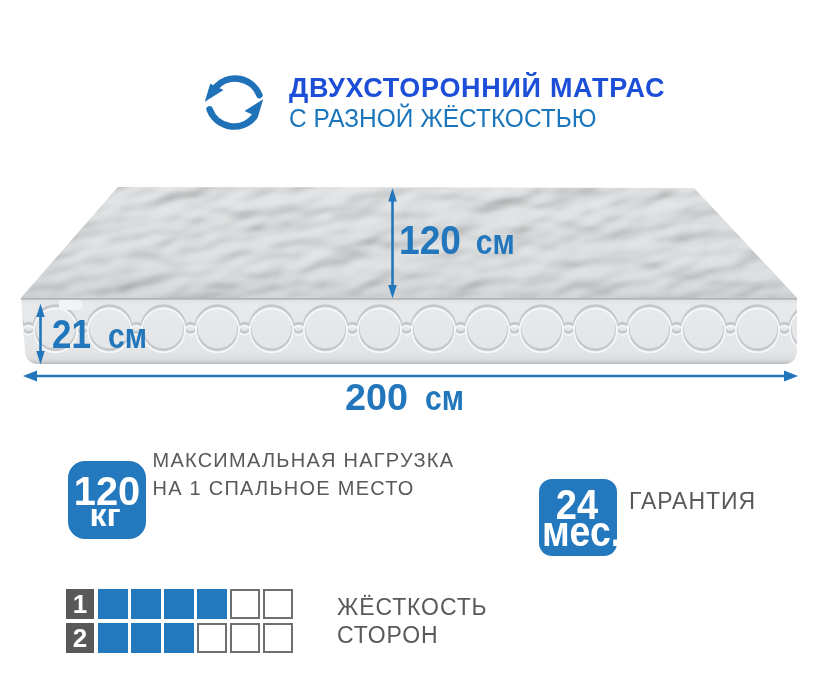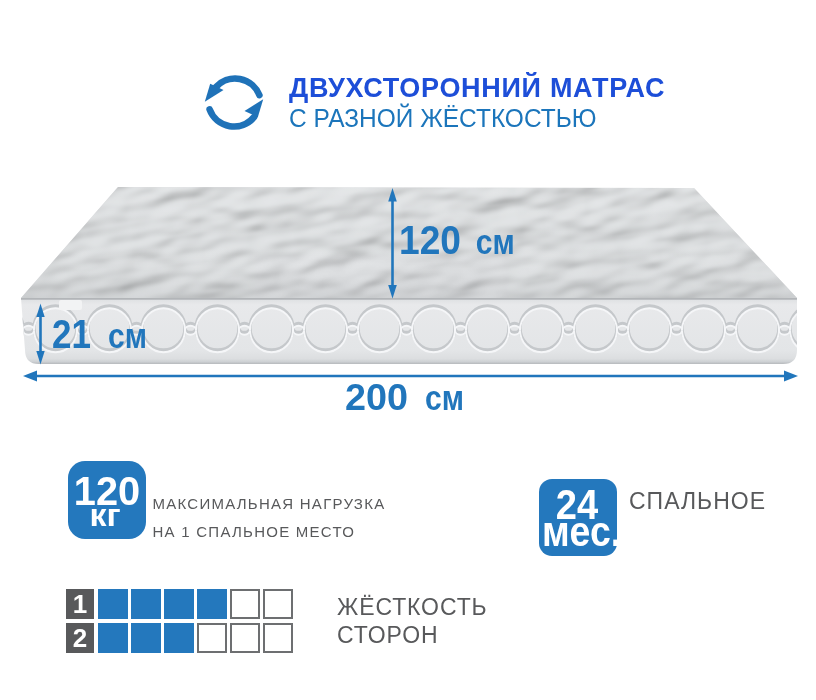--- a/index.html
+++ b/index.html
@@ -108,28 +108,28 @@
 
   <text x="345" y="250" font-size="36" font-weight="bold" fill="#2176bc" textLength="63" lengthAdjust="spacingAndGlyphs">200</text>
   <text x="425" y="250" font-size="35" font-weight="bold" fill="#2176bc" textLength="39" lengthAdjust="spacingAndGlyphs">см</text>
 </svg>
 
 <div class="abs" style="left:68px;top:461px;width:78px;height:78px;border-radius:17px;background:#2478bd;">
   <div class="abs cond" style="left:0px;top:9.6px;width:78px;text-align:center;font-size:41px;line-height:41px;font-weight:bold;color:#fff;transform:scaleX(0.97);transform-origin:center 0;">120</div>
   <div class="abs cond" style="left:-2px;top:39.4px;width:78px;text-align:center;font-size:31.5px;line-height:31.5px;font-weight:bold;color:#fff;transform:scaleX(1.08);transform-origin:center 0;">кг</div>
 </div>
 
-<div class="abs" style="left:152.5px;top:490px;font-size:15px;color:#58595b;line-height:28.3px;letter-spacing:1.25px;white-space:nowrap;">МАКСИМАЛЬНАЯ НАГРУЗКА<br>НА 1 СПАЛЬНОЕ МЕСТО</div>
+<div class="abs" style="left:152.5px;top:446px;font-size:20px;color:#58595b;line-height:28.3px;letter-spacing:1.25px;white-space:nowrap;">МАКСИМАЛЬНАЯ НАГРУЗКА<br>НА 1 СПАЛЬНОЕ МЕСТО</div>
 
 <div class="abs" style="left:539px;top:462px;width:78px;height:77px;border-radius:13px;background:#2478bd;margin-top:17px;">
   <div class="abs cond" style="left:0px;top:4.5px;width:76px;text-align:center;font-size:42px;line-height:42px;font-weight:bold;color:#fff;transform:scaleX(0.907);transform-origin:center 0;">24</div>
   <div class="abs cond" style="left:-2px;top:30.5px;width:76px;text-align:center;font-size:43px;line-height:43px;font-weight:bold;color:#fff;transform:scaleX(0.87);transform-origin:center 0;">мес.</div>
 </div>
 
-<div class="abs" style="left:629px;top:488.2px;font-size:23px;color:#58595b;letter-spacing:1px;white-space:nowrap;">СПАЛЬНОЕ</div>
+<div class="abs" style="left:629px;top:488.2px;font-size:23px;color:#58595b;letter-spacing:1px;white-space:nowrap;">ГАРАНТИЯ</div>
 
 <div class="abs" style="left:66px;top:589px;">
 
   <div class="abs" style="left:0;top:0;width:28px;height:30px;background:#58595b;color:#fff;font-size:26px;font-weight:bold;text-align:center;line-height:31px;">1</div>
 
   <div class="abs" style="left:32px;top:0;width:30px;height:30px;background:#2478bd;"></div>
   <div class="abs" style="left:65px;top:0;width:30px;height:30px;background:#2478bd;"></div>
   <div class="abs" style="left:98px;top:0;width:30px;height:30px;background:#2478bd;"></div>
   <div class="abs" style="left:131px;top:0;width:30px;height:30px;background:#2478bd;"></div>
 

